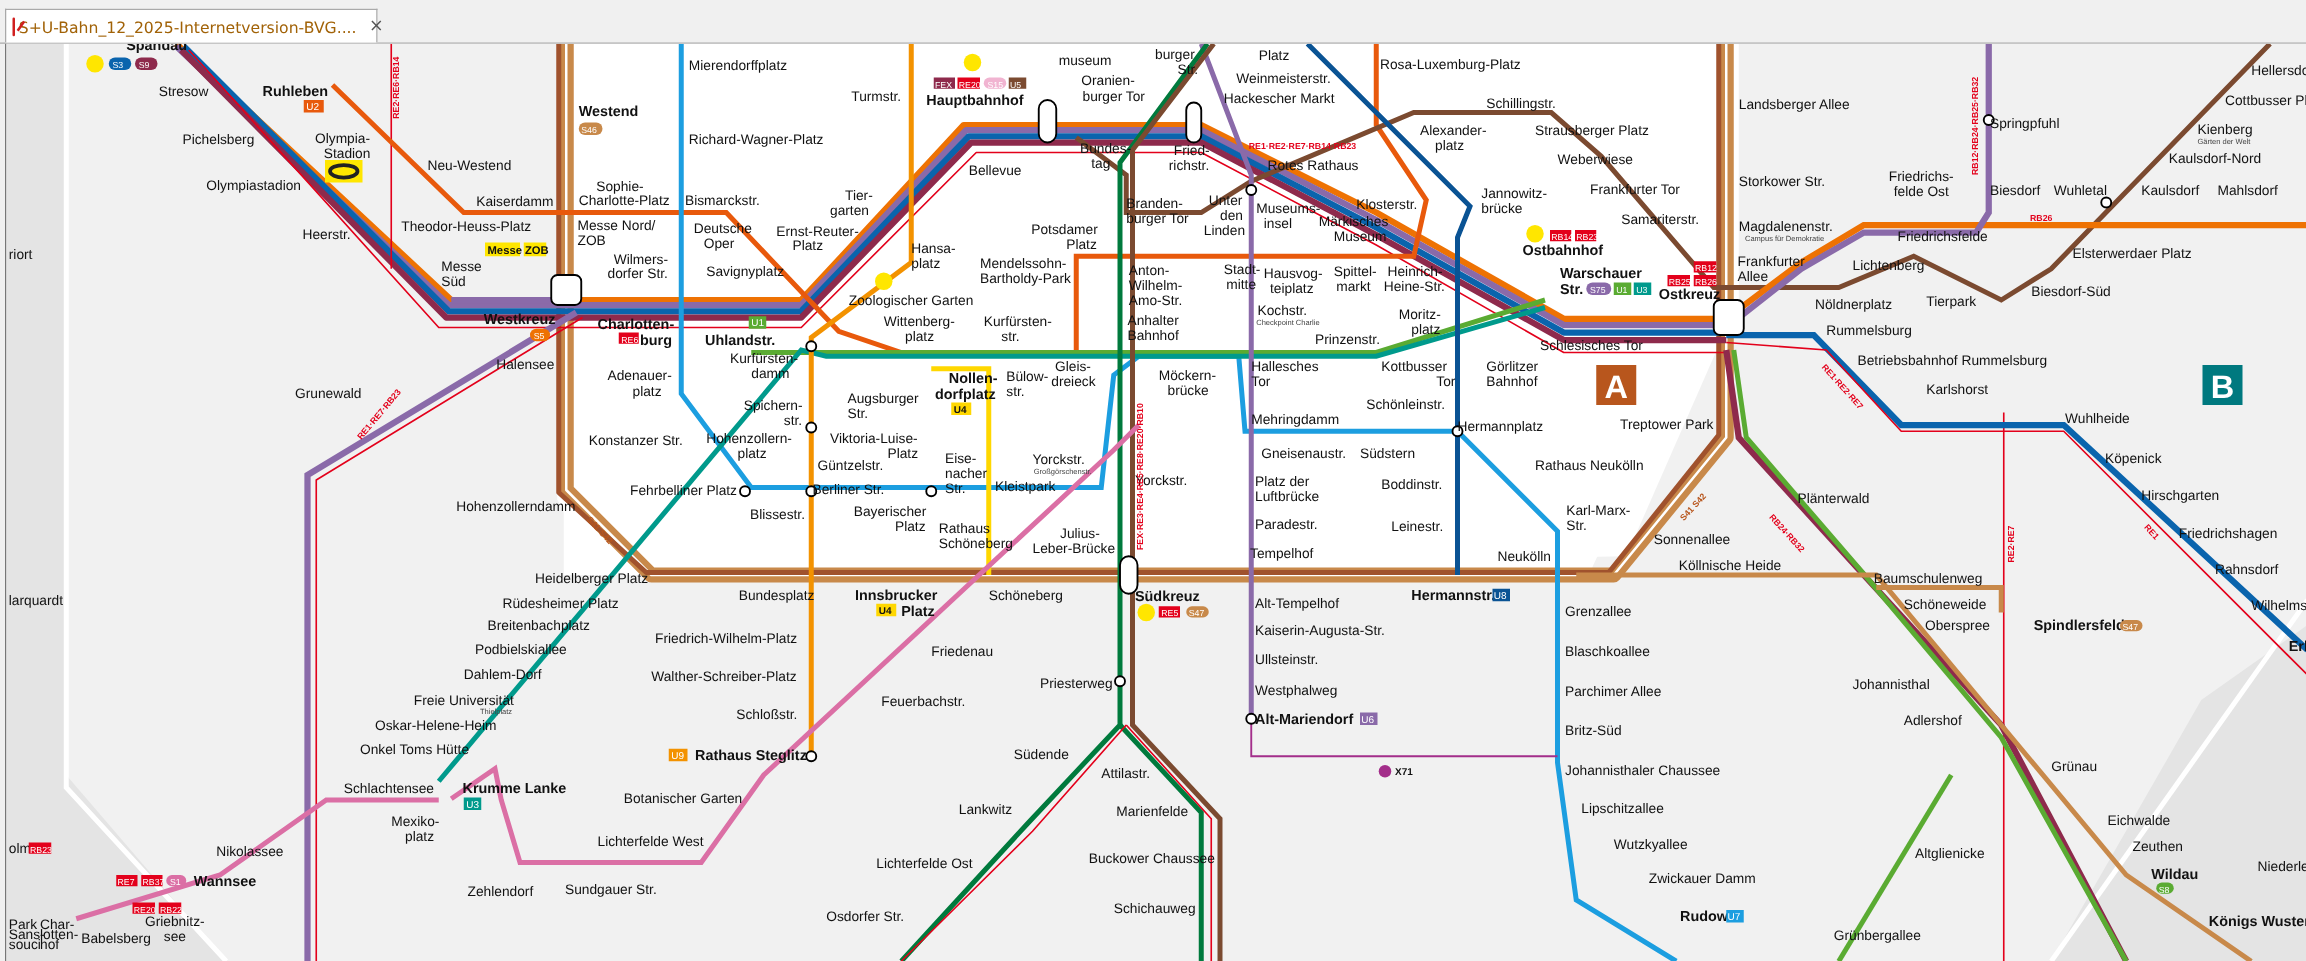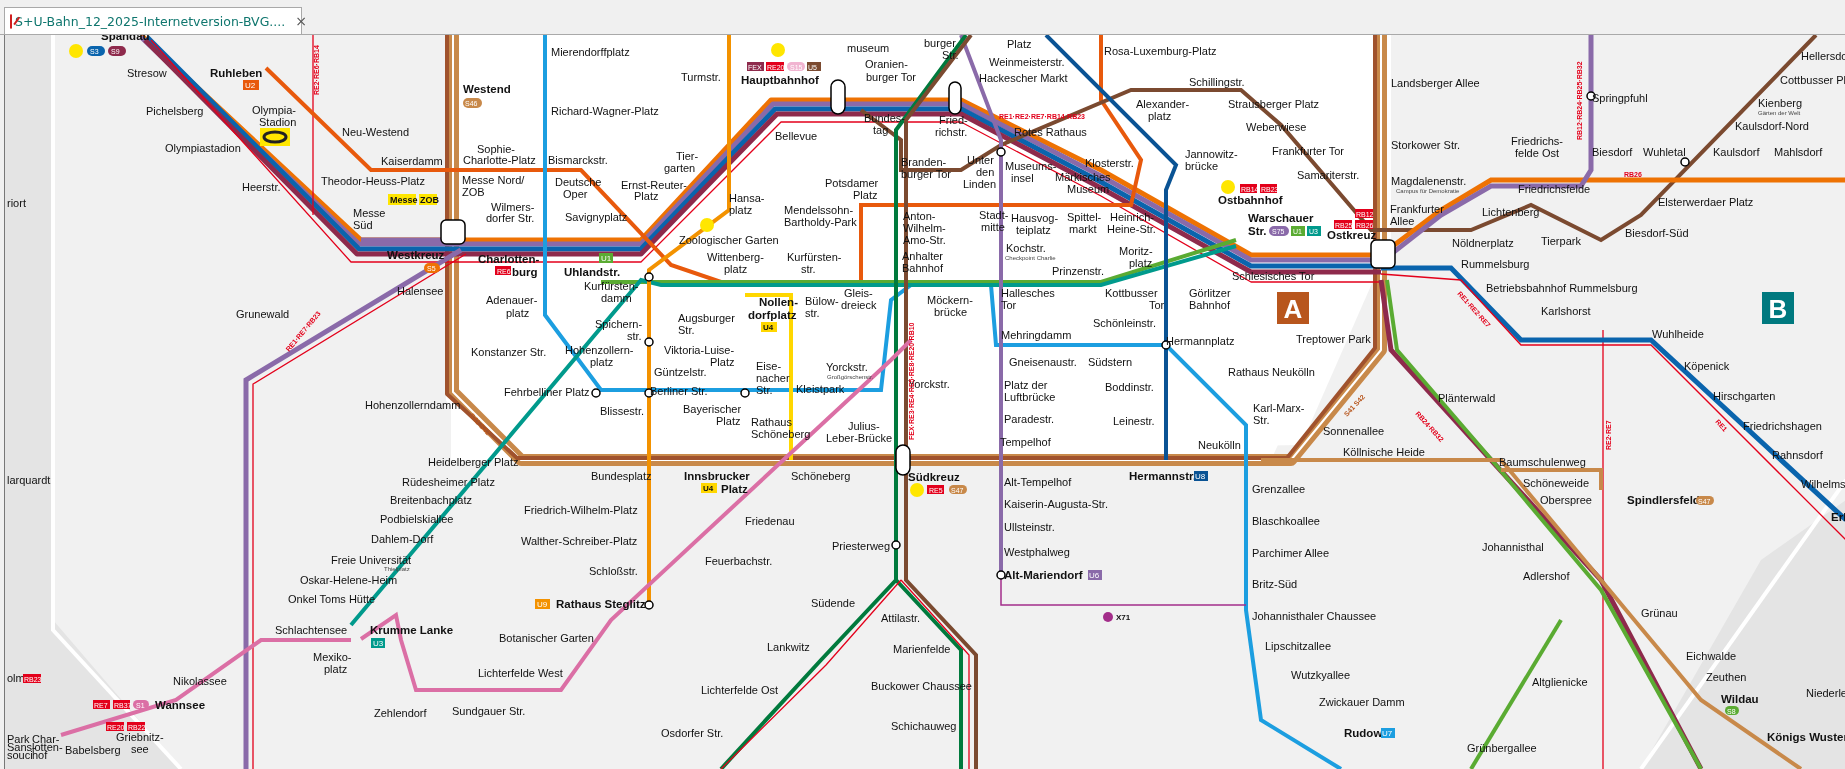--- a/index.html
+++ b/index.html
@@ -1,21 +1,21 @@
 <!DOCTYPE html>
 <html><head>
 <meta charset="utf-8">
 <style>
   html, body { margin:0; padding:0; }
   body { width:1845px; height:769px; overflow:hidden; background:#f0f0f0; font-family:"DejaVu Sans", sans-serif; }
   .tabbar { position:absolute; left:0; top:0; width:1845px; height:34px; background:#f0f0f0; border-bottom:1px solid #a9a9a9; }
   .tab { position:absolute; left:4px; top:7px; height:27px; width:298px; background:#fff; border:1px solid #a9a9a9; border-bottom:none; display:flex; align-items:center; box-sizing:border-box; padding-left:5px; }
   .tab .pdf-icon { width:11px; height:15px; border:1.5px solid #d01f1f; border-radius:2px; position:relative; margin-right:3px; box-sizing:border-box; }
   .tab .pdf-icon::after { content:""; position:absolute; left:1px; top:5px; width:9px; height:1.5px; background:#d01f1f; transform:rotate(-55deg); }
-  .tab .title { font-family:"DejaVu Sans", sans-serif; font-size:12.5px; color:#0f766e; white-space:nowrap; }
+  .tab .title { font-family:"DejaVu Sans", sans-serif; font-size:12.5px; color:#a16207; white-space:nowrap; }
   .tab .close { margin-left:10px; font-size:14px; color:#555; cursor:pointer; }
   .viewer { position:absolute; left:4px; top:35px; width:1841px; height:734px; background:#e6e6e6; border-left:1px solid #777; overflow:hidden; }
   svg text { font-family:"Liberation Sans", sans-serif; }
   .st { font-size:11px; fill:#111; }
   .stb { font-size:11.5px; fill:#111; font-weight:bold; }
   .small { font-size:6px; fill:#444; }
   .tiny-red { font-size:7px; fill:#e3001b; font-weight:bold; }
 </style>
 </head>
 <body>

